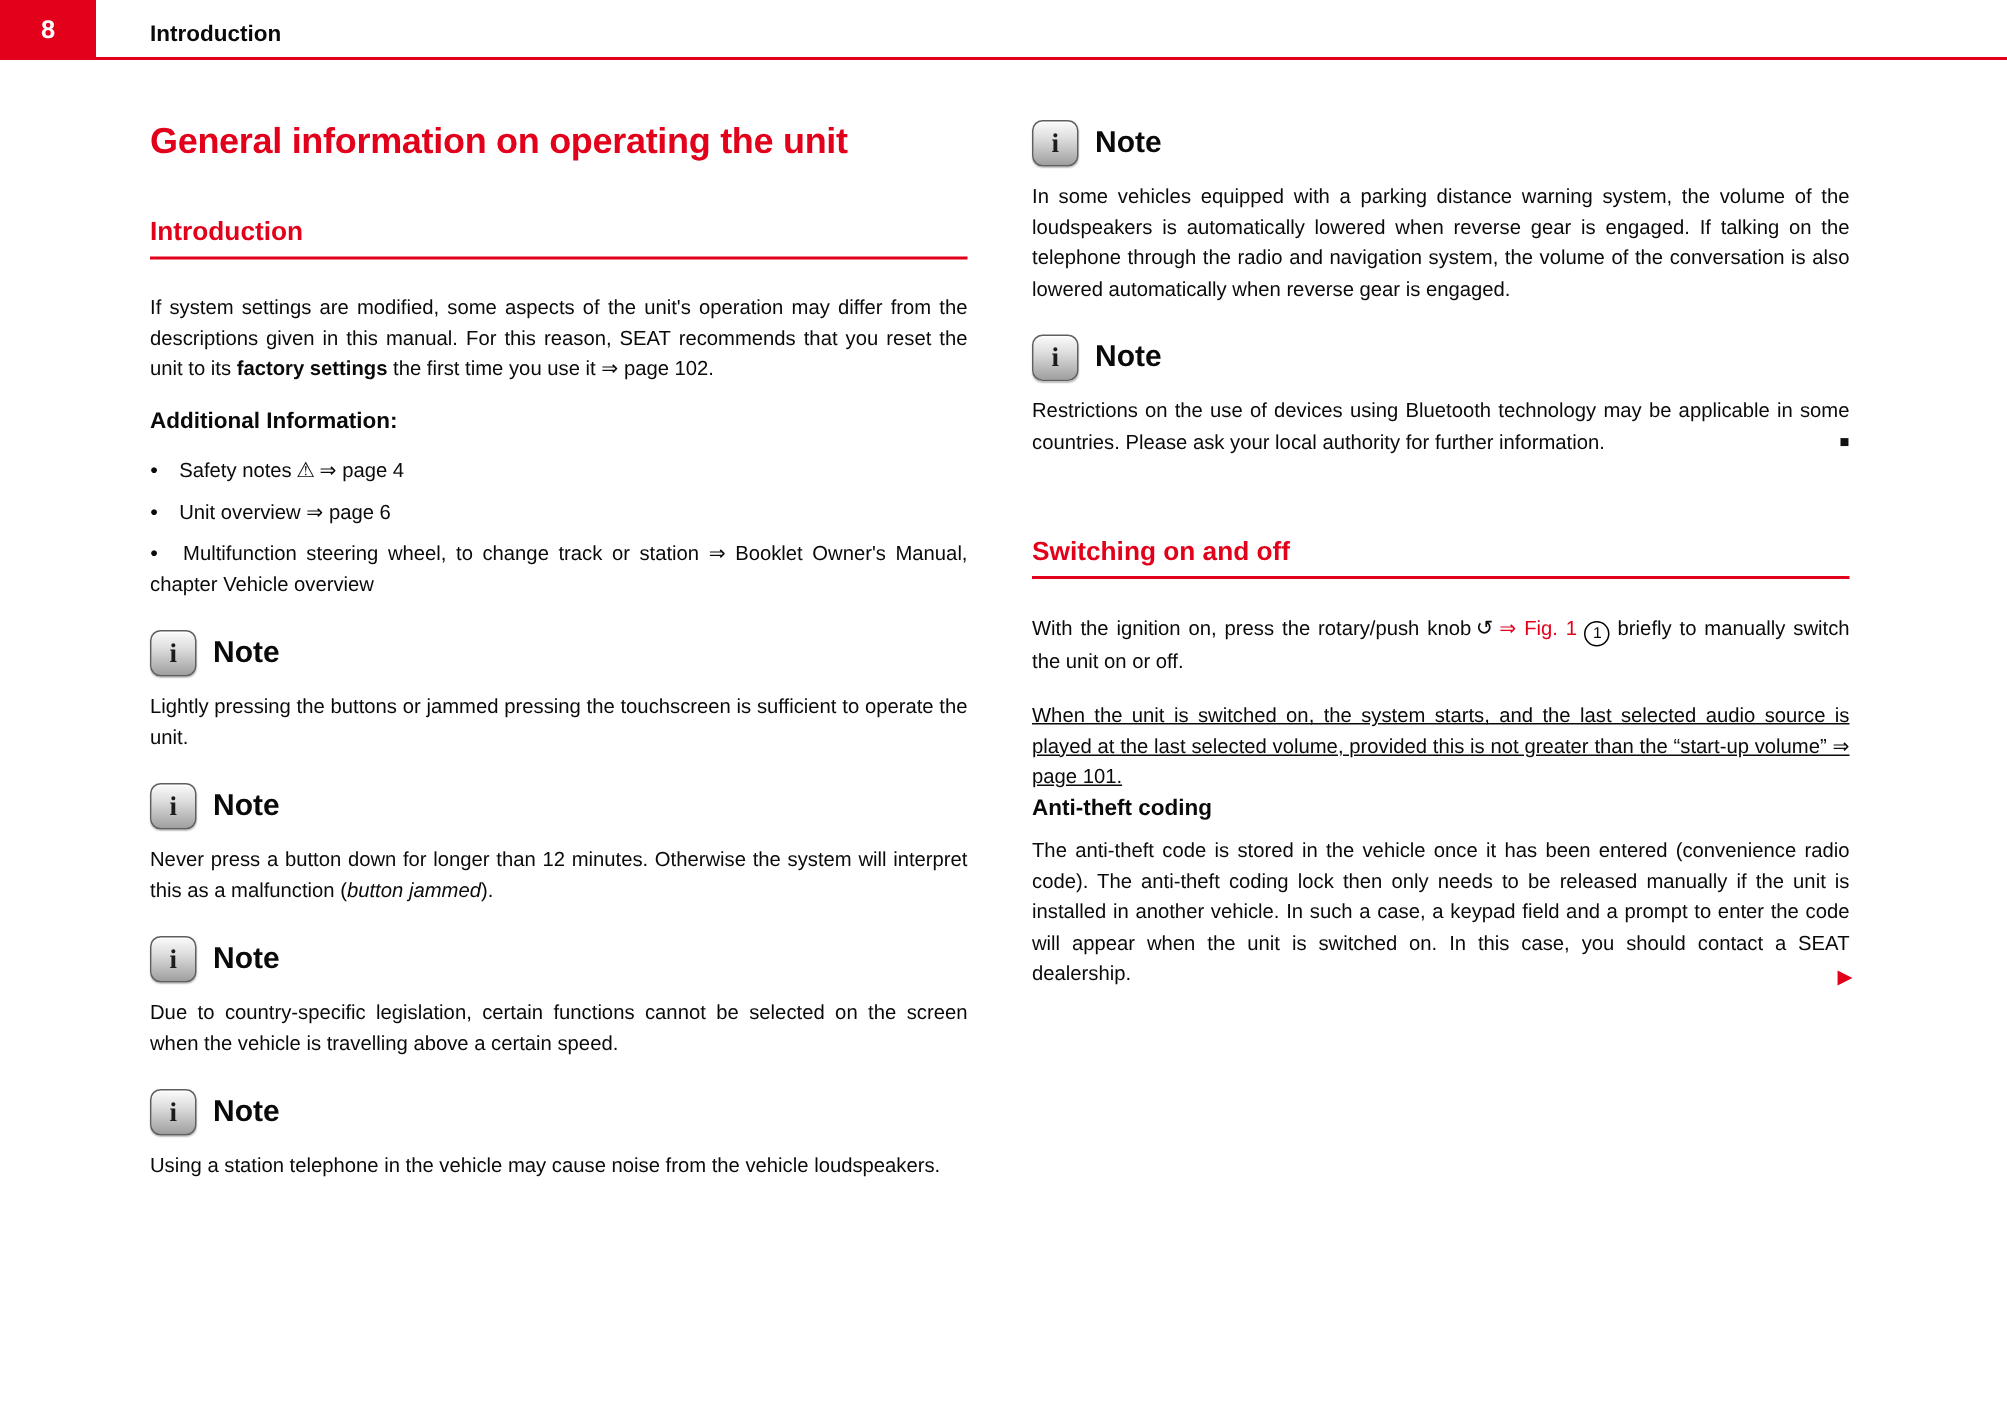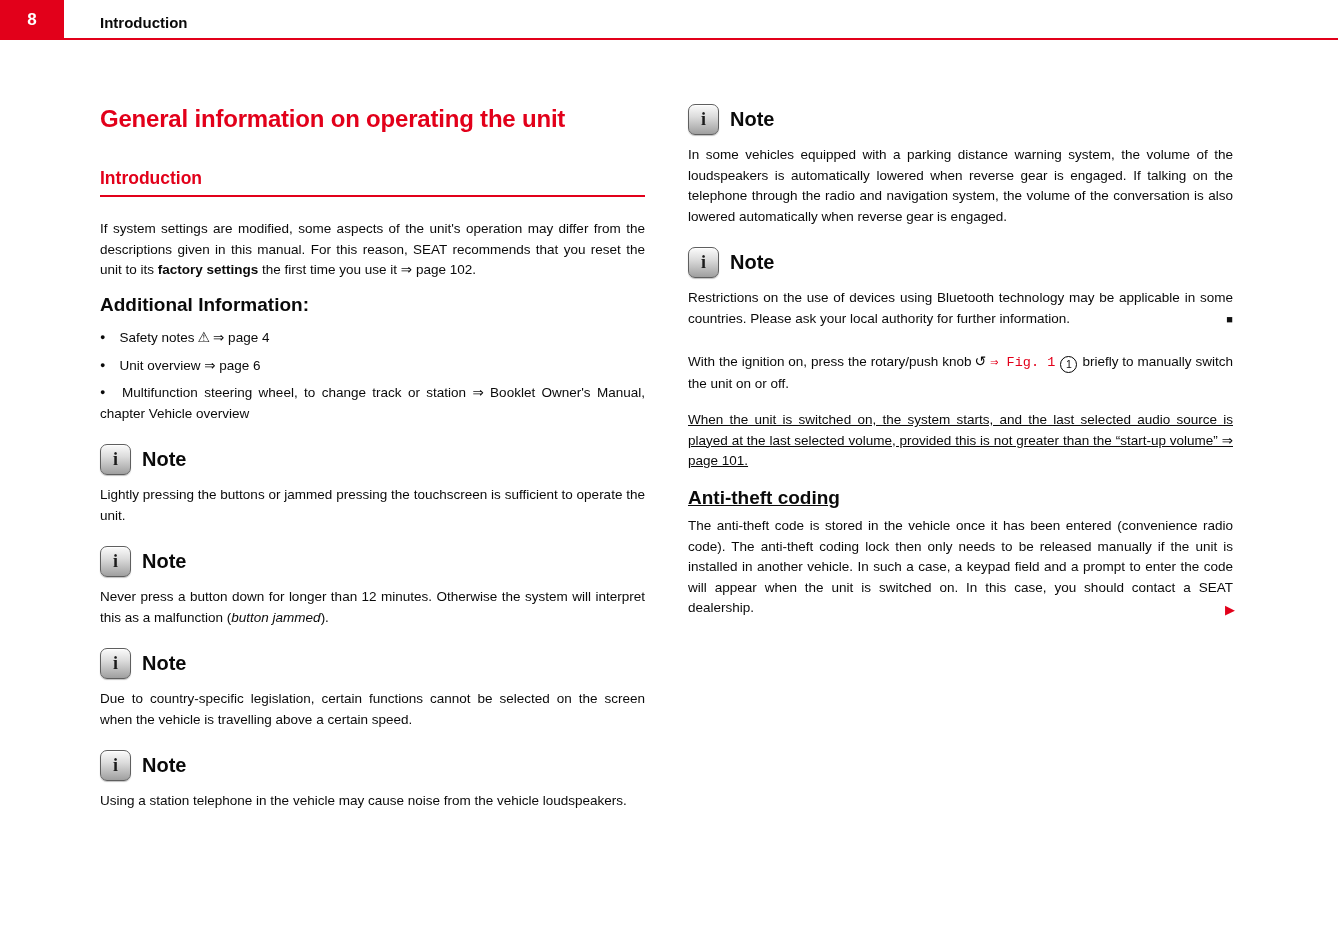--- a/index.html
+++ b/index.html
@@ -13,39 +13,39 @@
   
   .page-tab {
     position:absolute; left:0; top:0; width:64px; height:40px;
     background:var(--red); color:#fff; font-size:17px; font-weight:bold;
     display:flex; align-items:center; justify-content:center;
   }
   .header-rule { position:absolute; left:0; top:38px; width:1338px; height:2px; background:var(--red); }
   .header-title { position:absolute; left:100px; top:14px; font-size:15px; font-weight:bold; }
 
   
-  .col { position:absolute; top:76px; width:545px; }
+  .col { position:absolute; top:52px; width:545px; }
   .col-left  { left:100px; }
   .col-right { left:688px; }
 
   h1.doc-title {
     margin:28px 0 0; font-size:24px; line-height:30px; font-weight:bold;
     color:var(--red); white-space:nowrap; letter-spacing:-0.2px;
   }
   .section-head {
     margin:34px 0 0; font-size:17.5px; line-height:21px; font-weight:bold;
     color:var(--red); padding-bottom:6px; border-bottom:2px solid var(--red);
   }
   .col-right .section-head { margin-top:52px; }
 
   p, .bullet-item { margin:0; font-size:13.5px; line-height:20.5px; text-align:justify; }
   .body-p   { margin-top:22px; }
   .body-p-s { margin-top:16px;text-decoration:underline; }
-  .bold-label { margin-top:14px; font-size:19px; line-height:20.5px; font-weight:bold; text-align:left; }
-  .bold-label.tight { margin-top:16px;text-decoration:underline; }
+  .bold-label { margin-top:14px; font-size:15px; line-height:20.5px; font-weight:bold; text-align:left; }
+  .bold-label.tight { margin-top:0; }
 
   .bullets { margin-top:12px; }
   .bullet-item { margin-bottom:6px; }
   .bullet-dot { font-size:9px; vertical-align:2px; margin-right:14px; }
   .warning-icon { font-size:14px; margin:0 3px; }
 
   .note-head { display:flex; align-items:flex-end; gap:11px; margin:20px 0 10px; }
   .note-head.first { margin-top:28px; }
   .note-icon {
     width:29px; height:29px; flex:0 0 29px; border-radius:7px; border:1px solid #5f5f5f;
@@ -55,21 +55,21 @@
     font-family:"Liberation Serif", serif; font-weight:bold; font-size:18px; color:#1c1c1c;
   }
   .note-title { font-size:20px; font-weight:bold; padding-bottom:4px; }
 
   .rel { position:relative; }
   .end-square    { position:absolute; right:0;   bottom:4px; font-size:11px; line-height:1; color:#111; }
   .cont-triangle { position:absolute; right:-2px; bottom:3px; font-size:13px; line-height:1; color:var(--red); }
 
   .bold   { font-weight:bold; }
   .italic { font-style:italic; }
-  .fig-ref { color:var(--red); margin:0 5px 0 4px;font-family:Liberation Mono, monospace; }
+  .fig-ref { color:var(--red); margin:0 5px 0 4px; }
   .knob-icon { margin-left:3px; font-size:14px; }
   .num-circle {
     display:inline-flex; align-items:center; justify-content:center;
     width:15px; height:15px; border:1.3px solid #000; border-radius:50%;
     font-size:10.5px; line-height:1; margin-right:5px; vertical-align:-2px;
   }
 </style>
 </head>
 <body>
 
@@ -155,20 +155,21 @@
       <span class="note-icon">
           <span>i</span>
         </span>
       <span class="note-title">Note</span>
     </div>
     <p class="rel">
       <span>Restrictions on the use of devices using Bluetooth technology may be applicable in some countries. Please ask your local authority for further information.</span>
       <span class="end-square">■</span>
     </p>
 
+    <div class="section-head">Switching on and off</div>
 
     <p class="body-p">
       <span>With the ignition on, press the rotary/push knob</span><span class="knob-icon">↺</span><span class="fig-ref">⇒ Fig. 1</span><span class="num-circle">1</span><span>briefly to manually switch the unit on or off.</span>
     </p>
 
     <p class="body-p-s">When the unit is switched on, the system starts, and the last selected audio source is played at the last selected volume, provided this is not greater than the “start-up volume” ⇒ page 101.</p>
 
 
     <div class="bold-label tight">Anti-theft coding</div>
 

